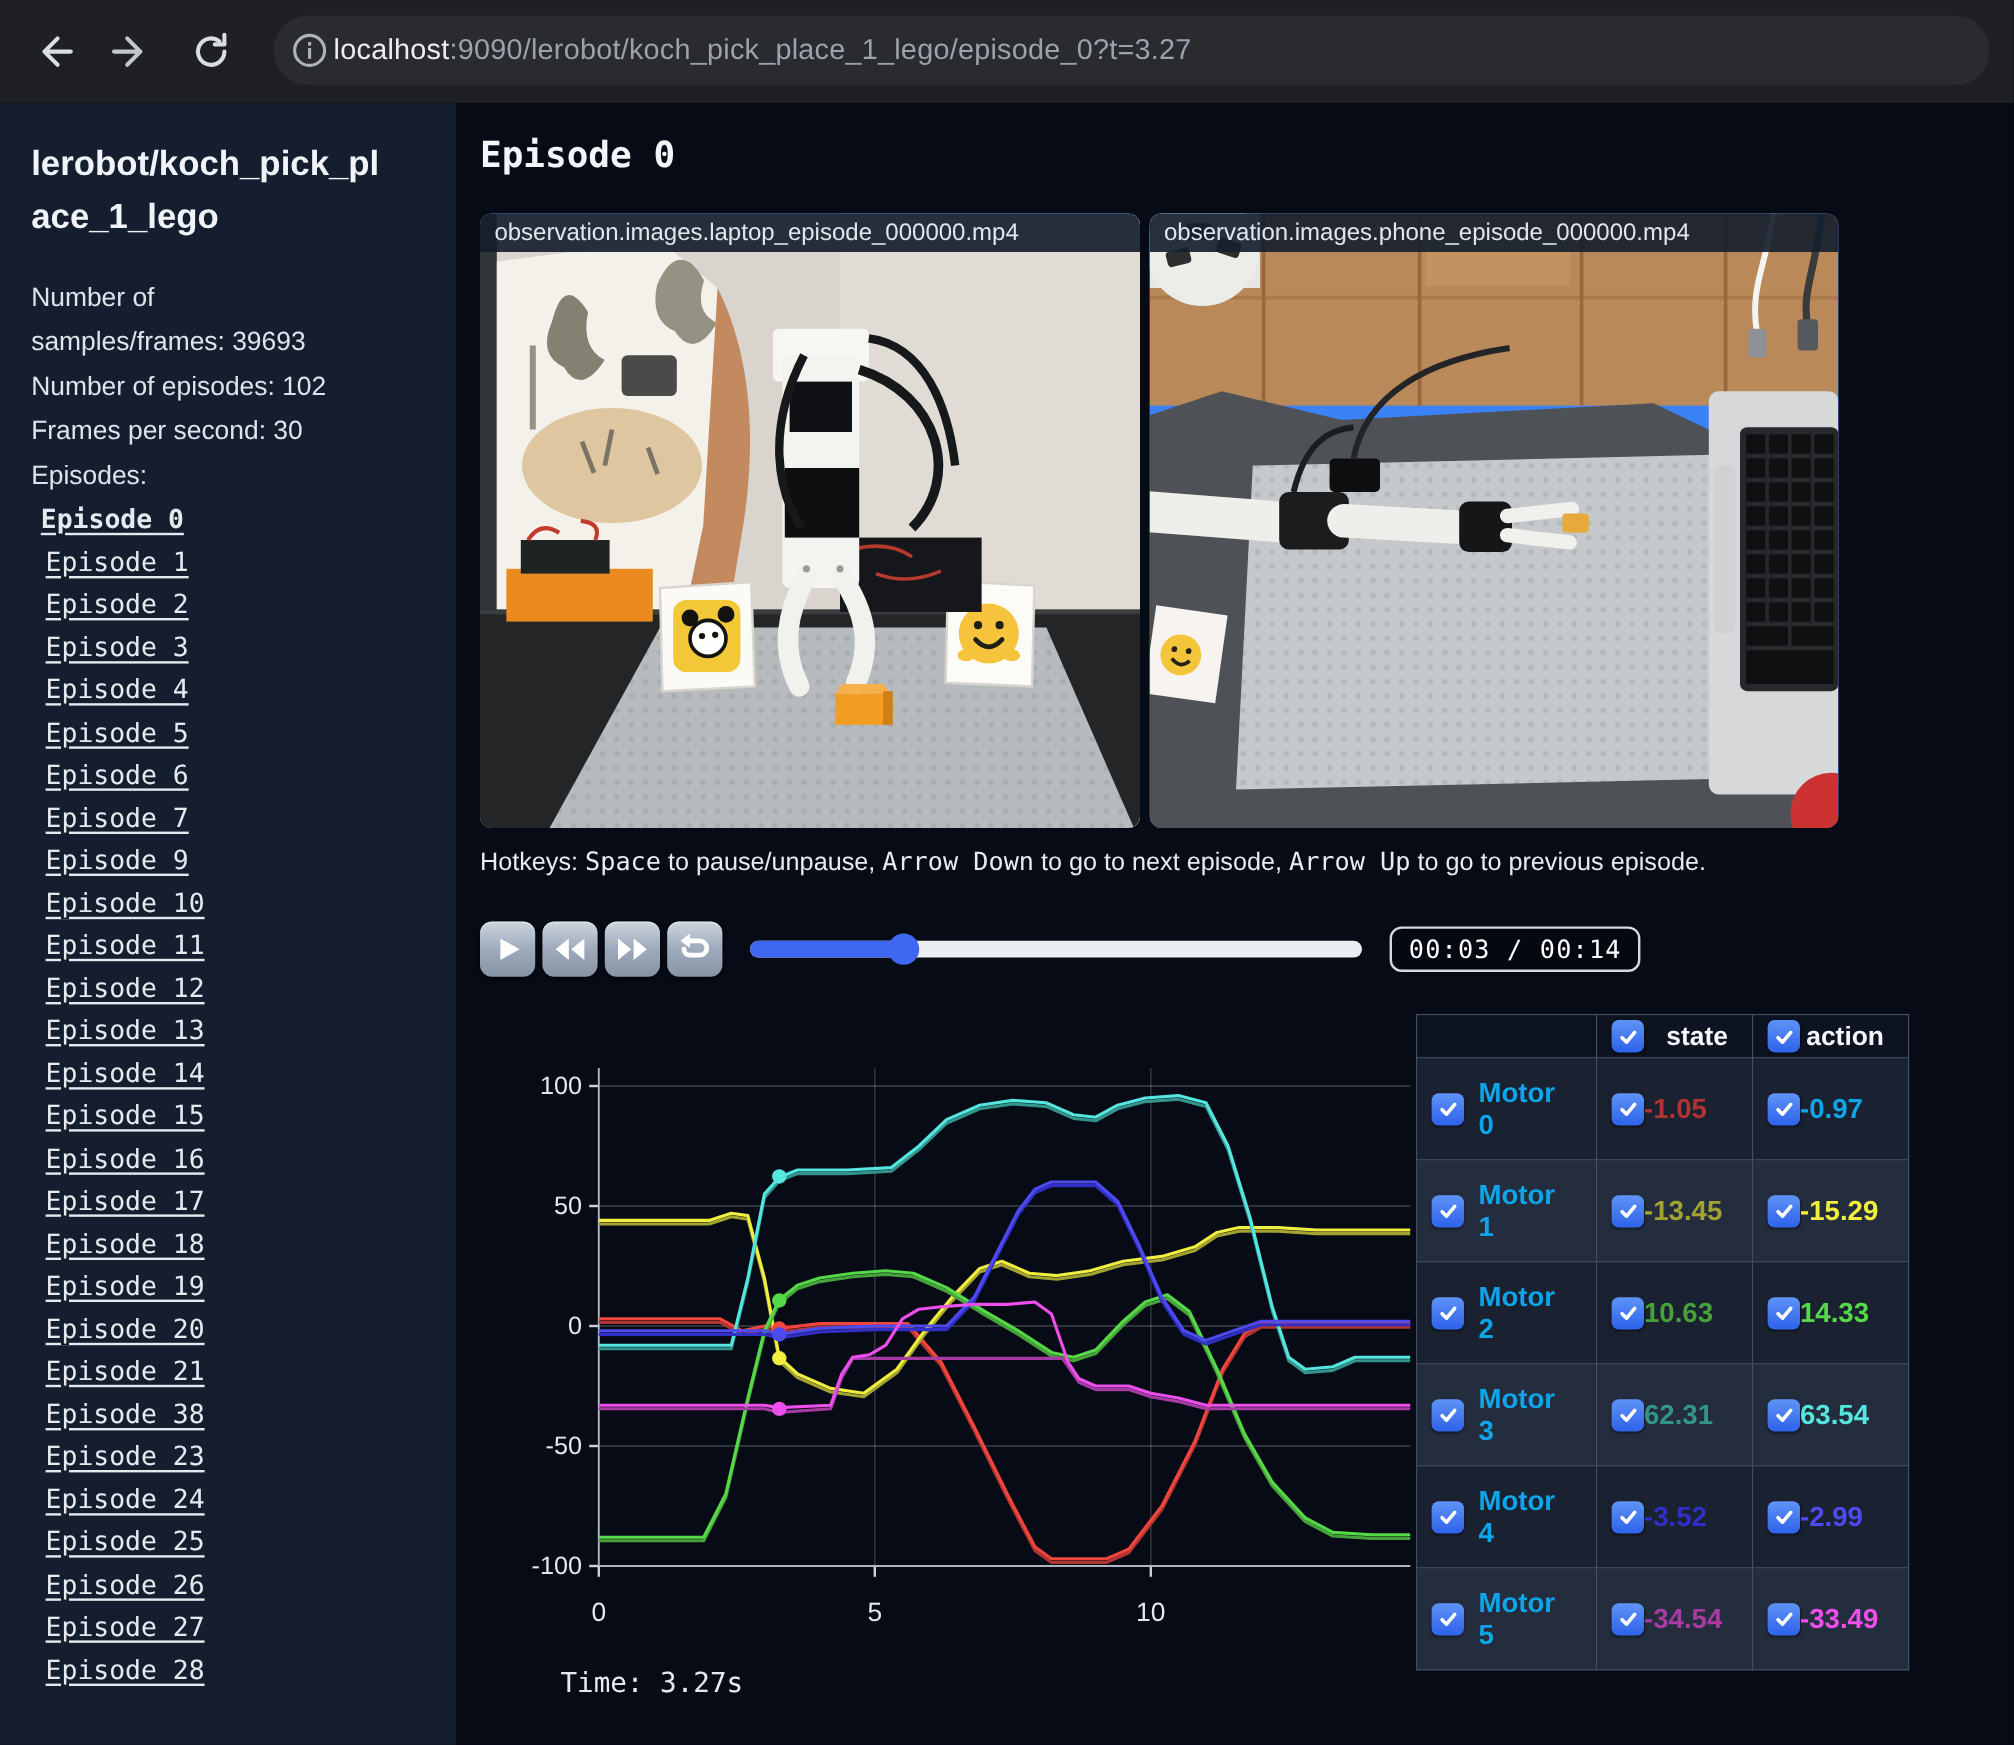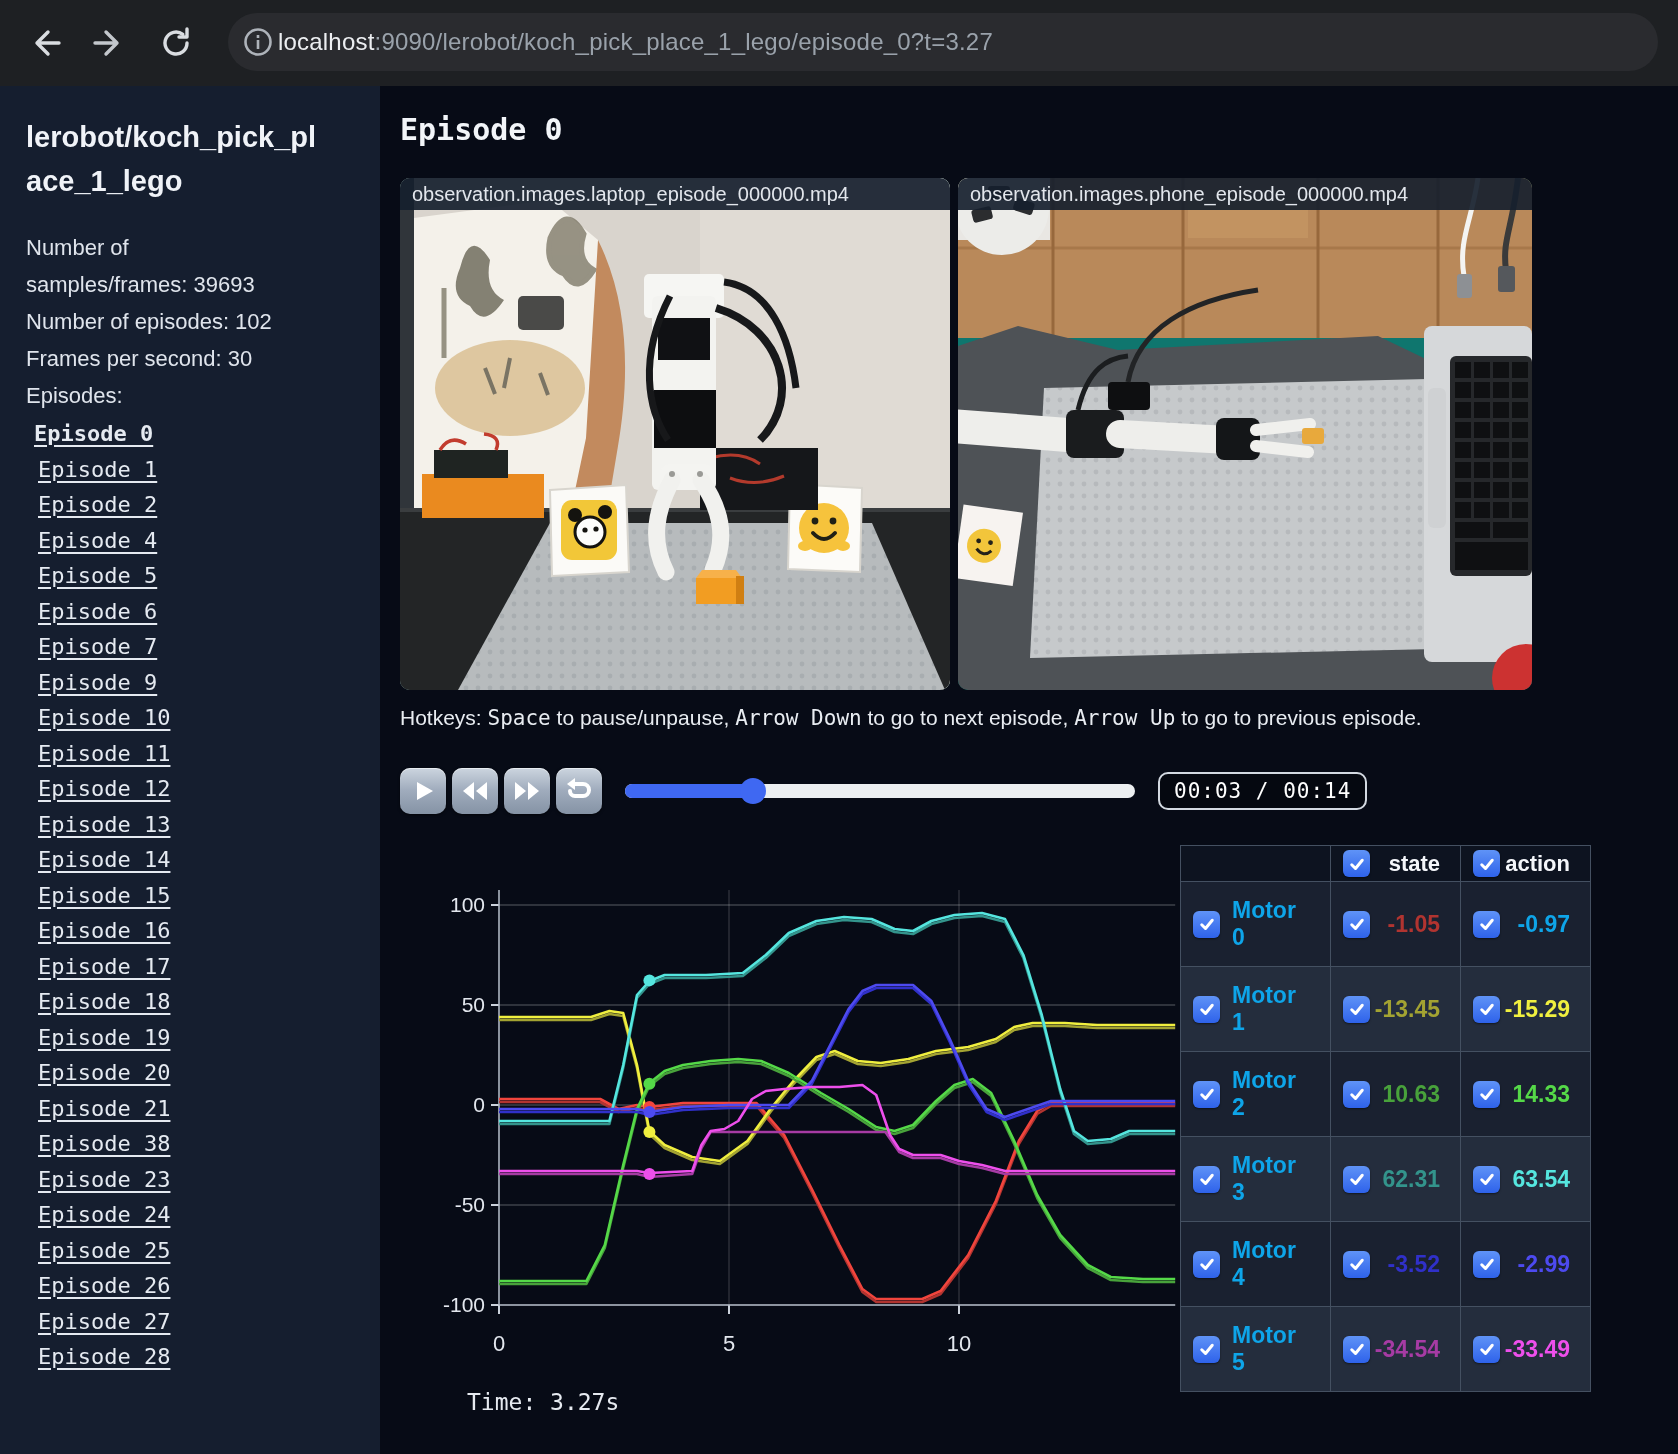--- a/index.html
+++ b/index.html
@@ -22,21 +22,21 @@
   #ep-list { padding:2px 0 0 38px; }
   #ep-list a { display:block; font-family:"DejaVu Sans Mono", monospace; font-size:22px; line-height:35.5px;
                color:#e5eaf1; text-decoration:underline; text-underline-offset:4px; }
   #ep-list a.active { font-weight:700; margin-left:-4px; }
   #scroll-thumb { position:absolute; left:387px; top:906px; width:12px; height:66px; border-radius:6px; background:#4b5566; }
 
   
   #main { position:absolute; left:380px; top:86px; width:1298px; height:1368px; background:#070b16; }
   #page-title { position:absolute; left:20px; top:26px; font-size:30px; font-weight:700; color:#f2f5f9; }
 
-  .video-box { position:absolute; top:92px; height:512px; border-radius:10px; overflow:hidden; background:#0f766e; }
+  .video-box { position:absolute; top:92px; height:512px; border-radius:10px; overflow:hidden; background:#3b82f6; }
   #video-laptop { left:20px;  width:550px; }
   #video-phone  { left:578px; width:574px; }
   .video-title { position:absolute; left:0; top:0; right:0; height:32px; background:rgba(22,31,46,0.92);
                  color:#e2e6ec; font-size:20px; line-height:32px; padding-left:12px; z-index:2; white-space:nowrap; }
   .video-scene { position:absolute; left:0; top:0; width:100%; height:100%; }
 
   #hotkeys { position:absolute; left:20px; top:620px; font-size:21px; color:#e8ecf1; }
   #hotkeys .k { font-family:"DejaVu Sans Mono", monospace; font-size:21px; }
 
   
@@ -59,21 +59,21 @@
   #motor-table th { height:36px; background:#0d1320; }
   #motor-table td { height:85px; }
   #motor-table .c-label { width:150px; }
   #motor-table .c-val   { width:130px;margin-top:22px; }
   .cellflex { display:flex; align-items:center; padding:0 20px 0 12px; }
   .chk { width:27px; height:27px; border-radius:6px; flex:0 0 27px;
          background:linear-gradient(180deg,#5f93f7,#2e62ea); box-shadow:0 1px 2px rgba(0,0,0,.5);
          display:flex; align-items:center; justify-content:center; }
   .hdr-txt { flex:1; text-align:right; color:#f4f6fa; font-size:22px; font-weight:700; }
   .row-label { margin-left:12px; color:#0ea5e9; font-size:23px; font-weight:700; }
-  .val-txt { flex:1; text-align:right; font-size:23px; font-weight:600; }
+  .val-txt { flex:1; font-size:23px; font-weight:600; }
   tr.even td { background:#1a2130; }
   tr.odd  td { background:#242d3d; }
 </style>
 </head>
 <body>
 
 <div id="chrome">
   <div class="nav-ic" style="left:22px;">
     <svg width="36" height="36" viewBox="0 0 36 36">
         <path d="M22 7 L11 18 L22 29 M11 18 H33" stroke="#dadde1" stroke-width="3.4" fill="none" stroke-linecap="round" stroke-linejoin="round"></path>
@@ -108,20 +108,21 @@
     <div>Number of</div>
     <div>samples/frames: 39693</div>
     <div>Number of episodes: 102</div>
     <div>Frames per second: 30</div>
     <div>Episodes:</div>
   </div>
   <nav id="ep-list">
       <a href="#" class="active">Episode 0</a>
       <a href="#">Episode 1</a>
       <a href="#">Episode 2</a>
+      <a href="#">Episode 3</a>
       <a href="#">Episode 4</a>
       <a href="#">Episode 5</a>
       <a href="#">Episode 6</a>
       <a href="#">Episode 7</a>
       <a href="#">Episode 9</a>
       <a href="#">Episode 10</a>
       <a href="#">Episode 11</a>
       <a href="#">Episode 12</a>
       <a href="#">Episode 13</a>
       <a href="#">Episode 14</a>

